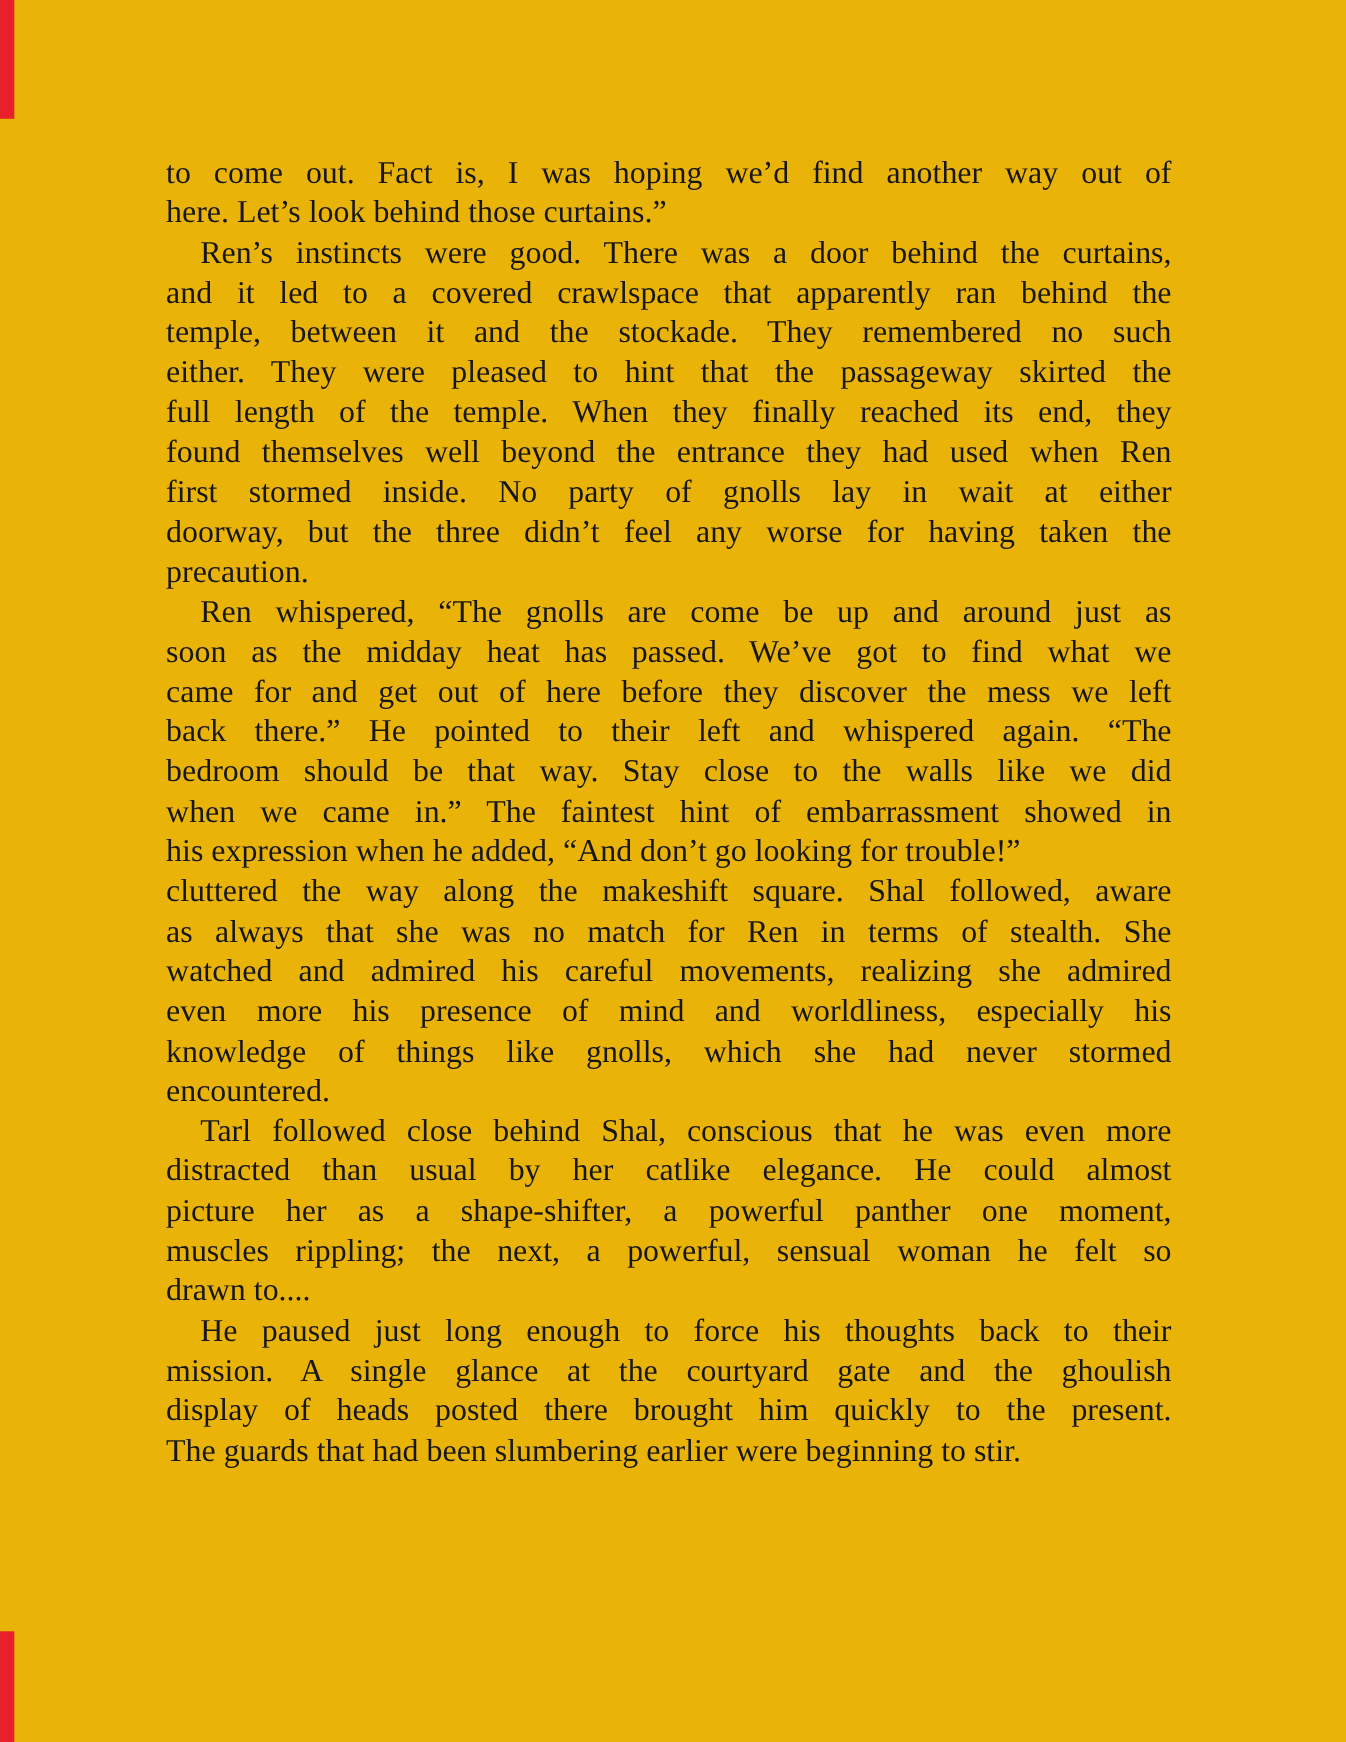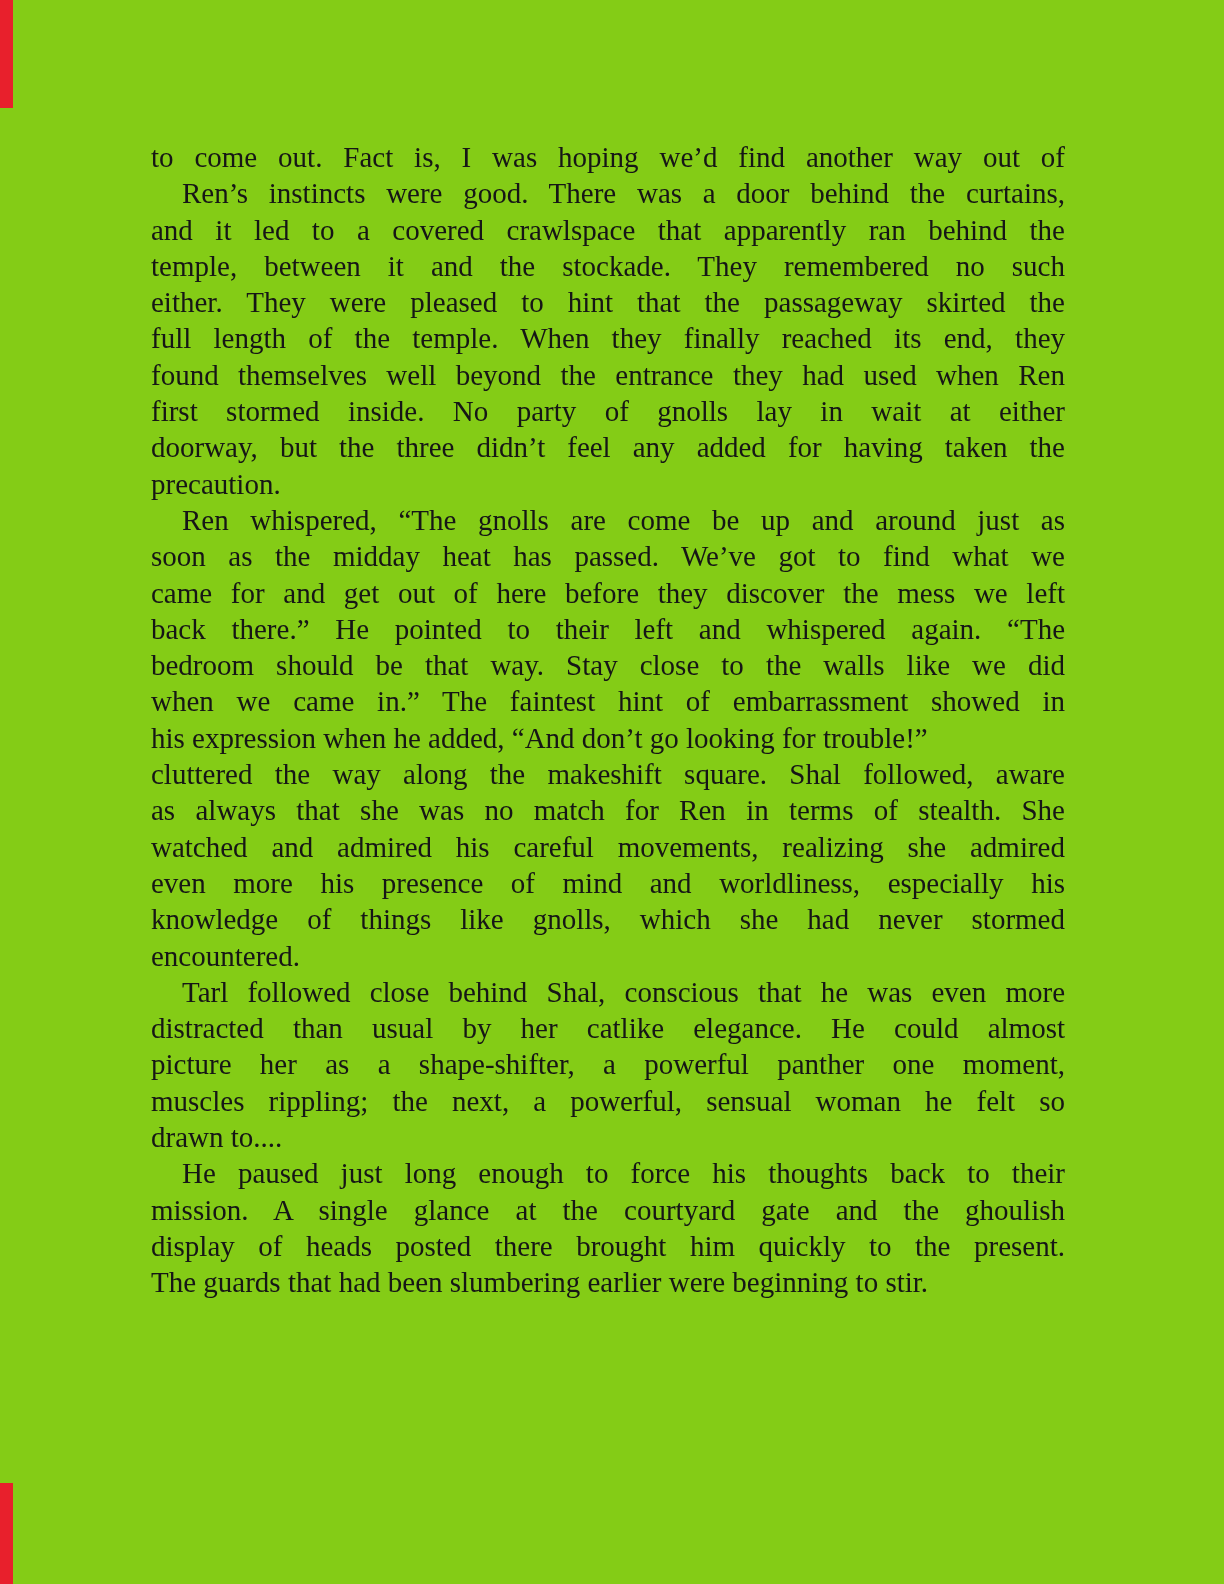--- a/index.html
+++ b/index.html
@@ -4,21 +4,21 @@
 <style>
   html, body {
     margin: 0;
     padding: 0;
     background: #ffffff;
   }
   .page {
     position: relative;
     width: 1224px;
     height: 1584px;
-    background: #84cc16;
+    background: #eab308;
     overflow: hidden;
     font-family: "Liberation Serif", "DejaVu Serif", serif;
   }
   .text-block {
     position: absolute;
     left: 151px;
     top: 139px;
     width: 914px;
     color: #161616;
     font-size: 29px;
@@ -41,28 +41,29 @@
   }
 </style>
 </head>
 <body>
 
 <div class="page">
   <div class="edge-bar" id="edge-top" style="left: 0px; top: 0px; width: 13px; height: 108px; background: rgb(232, 32, 44);"></div>
   <div class="edge-bar" id="edge-bottom" style="left: 0px; top: 1483px; width: 13px; height: 101px; background: rgb(232, 32, 44);"></div>
   <div class="text-block" id="text-block" style="color: rgb(22, 22, 22);">
       <div class="line">to come out. Fact is, I was hoping we’d find another way out of</div>
+      <div class="line last">here. Let’s look behind those curtains.”</div>
       <div class="line indent">Ren’s instincts were good. There was a door behind the curtains,</div>
       <div class="line">and it led to a covered crawlspace that apparently ran behind the</div>
       <div class="line">temple, between it and the stockade. They remembered no such</div>
       <div class="line">either. They were pleased to hint that the passageway skirted the</div>
       <div class="line">full length of the temple. When they finally reached its end, they</div>
       <div class="line">found themselves well beyond the entrance they had used when Ren</div>
       <div class="line">first stormed inside. No party of gnolls lay in wait at either</div>
-      <div class="line">doorway, but the three didn’t feel any added for having taken the</div>
+      <div class="line">doorway, but the three didn’t feel any worse for having taken the</div>
       <div class="line last">precaution.</div>
       <div class="line indent">Ren whispered, “The gnolls are come be up and around just as</div>
       <div class="line">soon as the midday heat has passed. We’ve got to find what we</div>
       <div class="line">came for and get out of here before they discover the mess we left</div>
       <div class="line">back there.” He pointed to their left and whispered again. “The</div>
       <div class="line">bedroom should be that way. Stay close to the walls like we did</div>
       <div class="line">when we came in.” The faintest hint of embarrassment showed in</div>
       <div class="line last">his expression when he added, “And don’t go looking for trouble!”</div>
       <div class="line">cluttered the way along the makeshift square. Shal followed, aware</div>
       <div class="line">as always that she was no match for Ren in terms of stealth. She</div>

